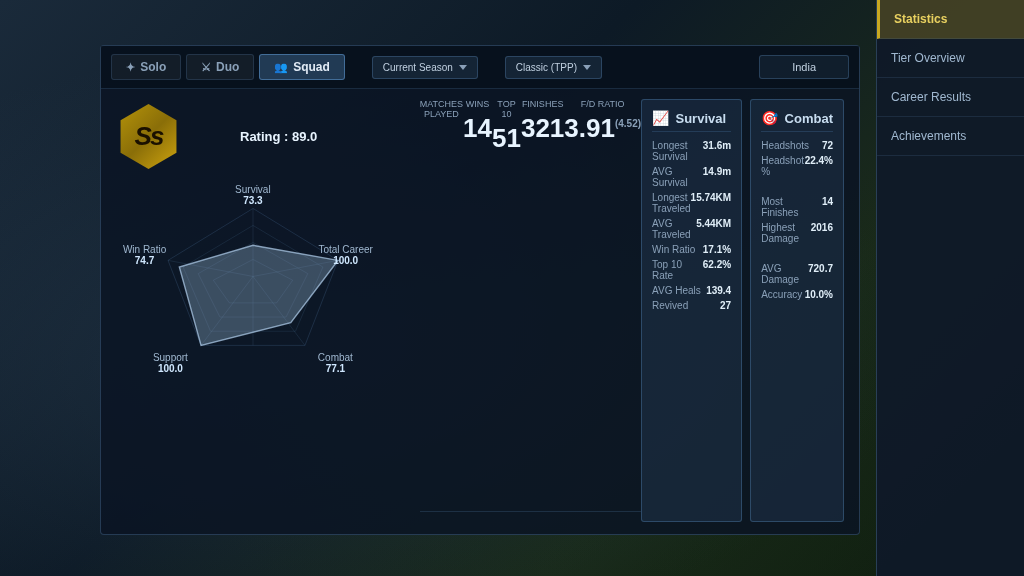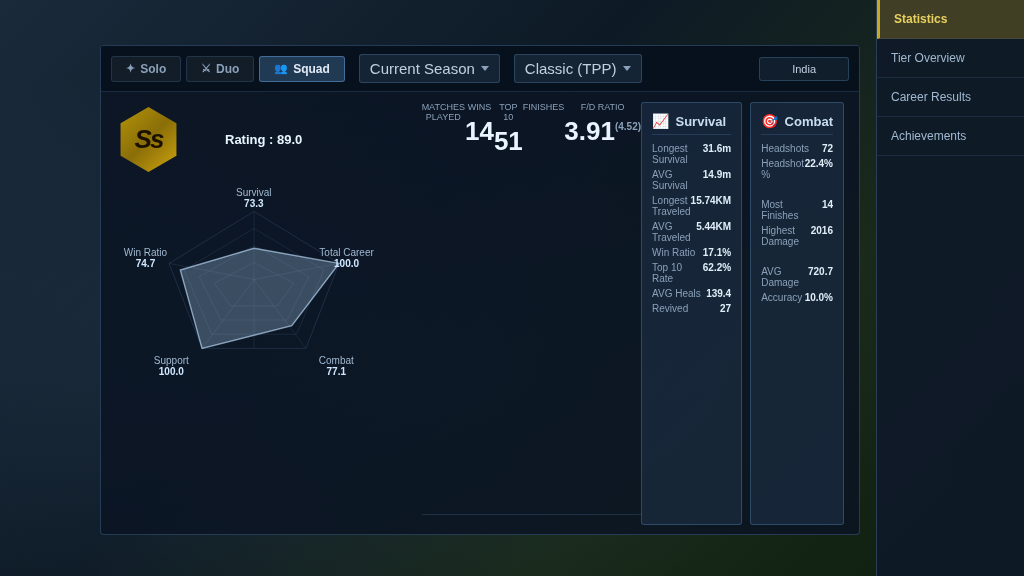--- a/index.html
+++ b/index.html
@@ -75,23 +75,23 @@
 
     .dropdown {
       display: flex;
       align-items: center;
       gap: 6px;
       padding: 5px 10px;
       background: rgba(30,50,70,0.6);
       border: 1px solid rgba(100,150,200,0.3);
       border-radius: 3px;
       color: #c0d0e0;
-      font-size: 15px;
+      font-size: 10px;
       cursor: pointer;
-      margin-left: 9px;
+      margin-left: 22px;
     }
     .dropdown-arrow {
       width: 0;
       height: 0;
       border-left: 4px solid transparent;
       border-right: 4px solid transparent;
       border-top: 5px solid #8aa0b8;
     }
 
     .region-btn {
@@ -116,20 +116,21 @@
       padding: 15px;
       display: flex;
       flex-direction: column;
       align-items: center;
     }
 
     
     .rank-area {
       display: flex;
       align-items: center;
+      gap: 15px;
       margin-bottom: 10px;
       width: 100%;
     }
 
     .rank-badge {
       width: 65px;
       height: 65px;
       position: relative;
     }
 
@@ -438,20 +439,21 @@
         <div class="stat-col">
           <div class="stat-header">Wins</div>
           <div class="stat-value">14</div>
         </div>
         <div class="stat-col">
           <div class="stat-header">Top 10</div>
           <div class="stat-value">51</div>
         </div>
         <div class="stat-col">
           <div class="stat-header">Finishes</div>
+          <div class="stat-value">321</div>
         </div>
         <div class="stat-col">
           <div class="stat-header">F/D Ratio</div>
           <div class="stat-value">
             <span>3.91</span><span class="stat-suffix">(4.52)</span>
           </div>
         </div>
       </div>
 
       <div class="detail-panels">

